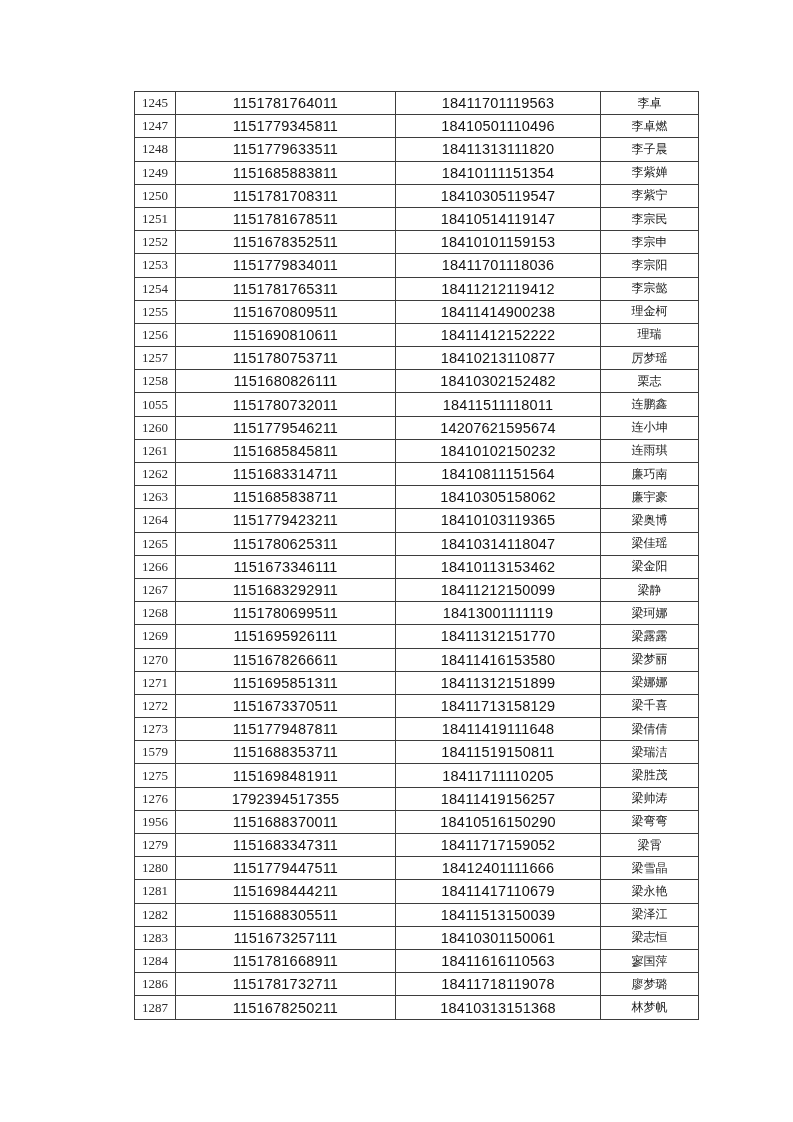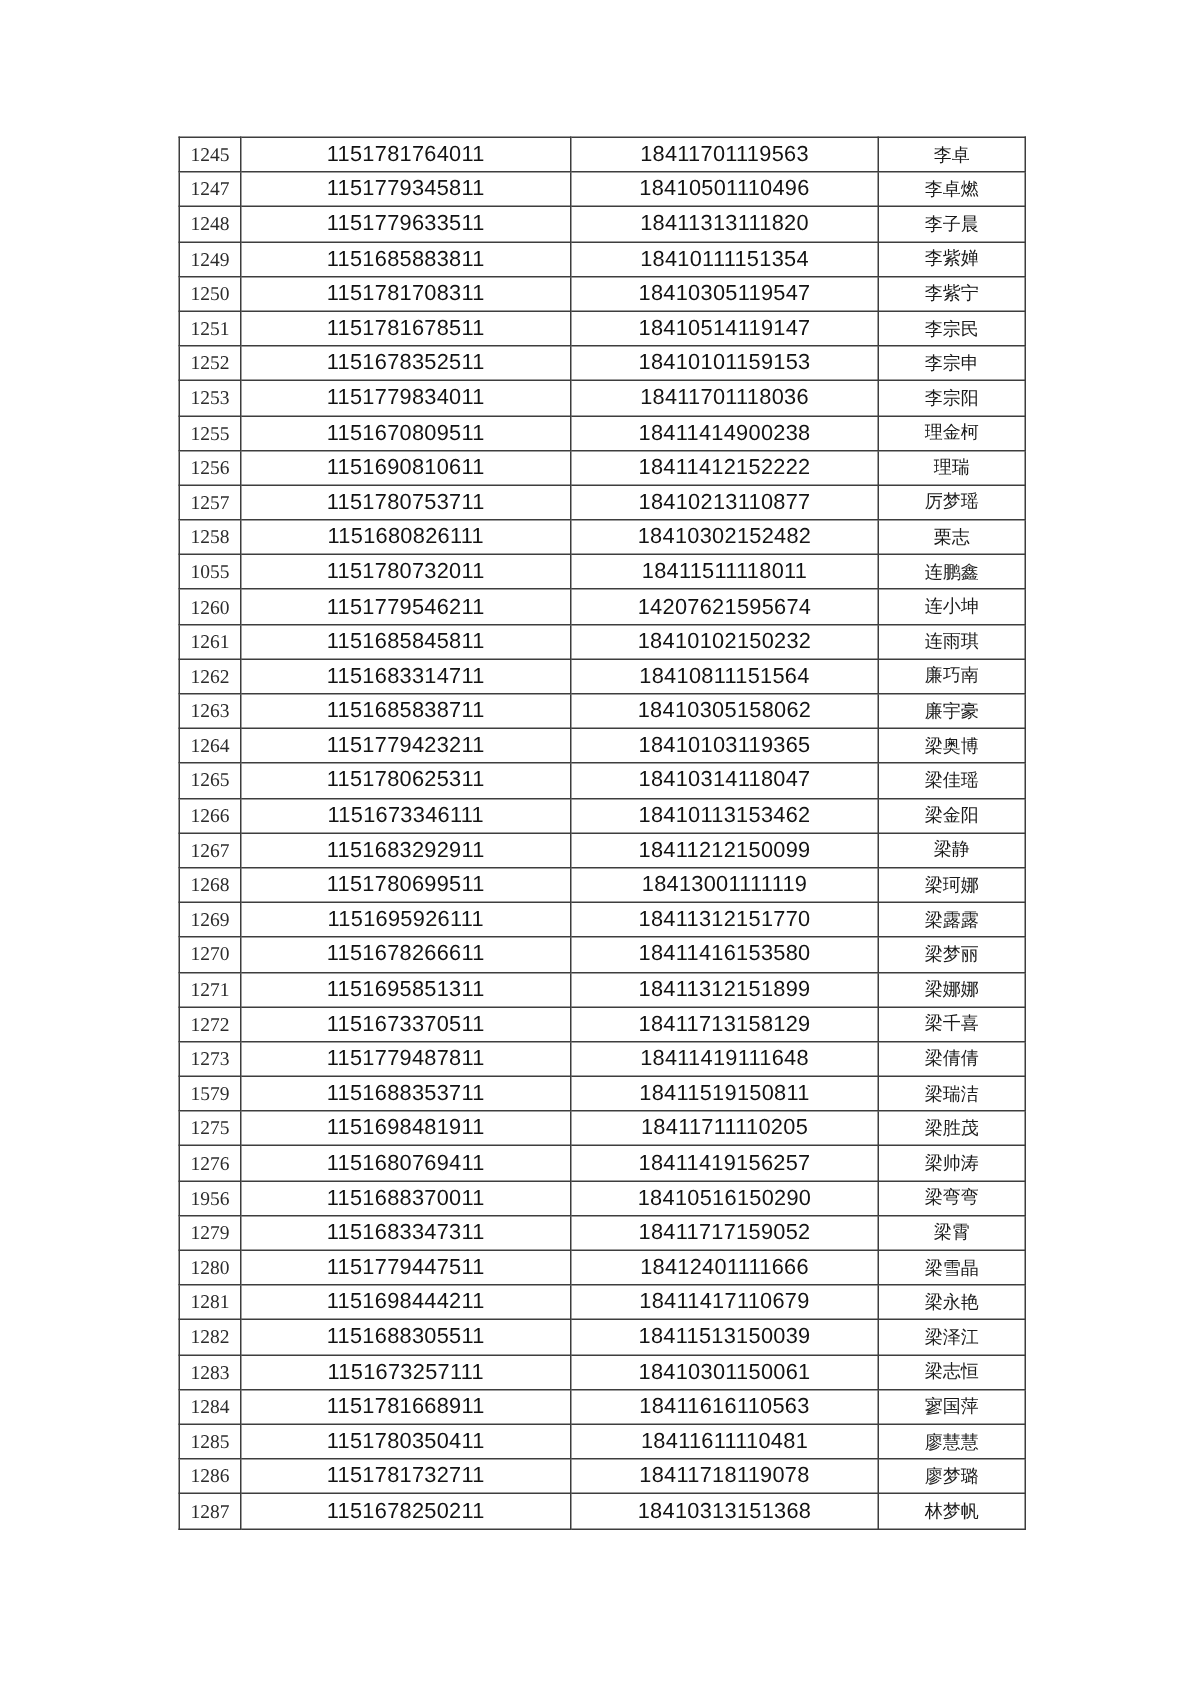--- a/index.html
+++ b/index.html
@@ -10,21 +10,21 @@
   .page {
     position: relative;
     width: 793px;
     height: 1122px;
     background: #ffffff;
     overflow: hidden;
     font-family: "Liberation Serif", serif;
   }
   table.roster {
     position: absolute;
-    left: 119px;
+    left: 134px;
     top: 91px;
     width: 564px;
     height: 929px;
     border-collapse: collapse;
     table-layout: fixed;
   }
   table.roster td {
     border: 1px solid #3d3d3d;
     text-align: center;
     vertical-align: middle;
@@ -115,20 +115,26 @@
       <td class="c-name">李宗申</td>
     </tr>
 
     <tr>
       <td class="c-no">1253</td>
       <td class="c-id1">1151779834011</td>
       <td class="c-id2">18411701118036</td>
       <td class="c-name">李宗阳</td>
     </tr>
 
+    <tr>
+      <td class="c-no">1254</td>
+      <td class="c-id1">1151781765311</td>
+      <td class="c-id2">18411212119412</td>
+      <td class="c-name">李宗懿</td>
+    </tr>
 
     <tr>
       <td class="c-no">1255</td>
       <td class="c-id1">1151670809511</td>
       <td class="c-id2">18411414900238</td>
       <td class="c-name">理金柯</td>
     </tr>
 
     <tr>
       <td class="c-no">1256</td>
@@ -265,21 +271,21 @@
 
     <tr>
       <td class="c-no">1275</td>
       <td class="c-id1">1151698481911</td>
       <td class="c-id2">18411711110205</td>
       <td class="c-name">梁胜茂</td>
     </tr>
 
     <tr>
       <td class="c-no">1276</td>
-      <td class="c-id1">1151680769411</td>
+      <td class="c-id1">1792394517355</td>
       <td class="c-id2">18411419156257</td>
       <td class="c-name">梁帅涛</td>
     </tr>
 
     <tr>
       <td class="c-no">1956</td>
       <td class="c-id1">1151688370011</td>
       <td class="c-id2">18410516150290</td>
       <td class="c-name">梁弯弯</td>
     </tr>
@@ -320,26 +326,20 @@
       <td class="c-name">梁志恒</td>
     </tr>
 
     <tr>
       <td class="c-no">1284</td>
       <td class="c-id1">1151781668911</td>
       <td class="c-id2">18411616110563</td>
       <td class="c-name">寥国萍</td>
     </tr>
 
-    <tr>
-      <td class="c-no">1285</td>
-      <td class="c-id1">1151780350411</td>
-      <td class="c-id2">18411611110481</td>
-      <td class="c-name">廖慧慧</td>
-    </tr>
 
     <tr>
       <td class="c-no">1286</td>
       <td class="c-id1">1151781732711</td>
       <td class="c-id2">18411718119078</td>
       <td class="c-name">廖梦璐</td>
     </tr>
 
     <tr>
       <td class="c-no">1287</td>

